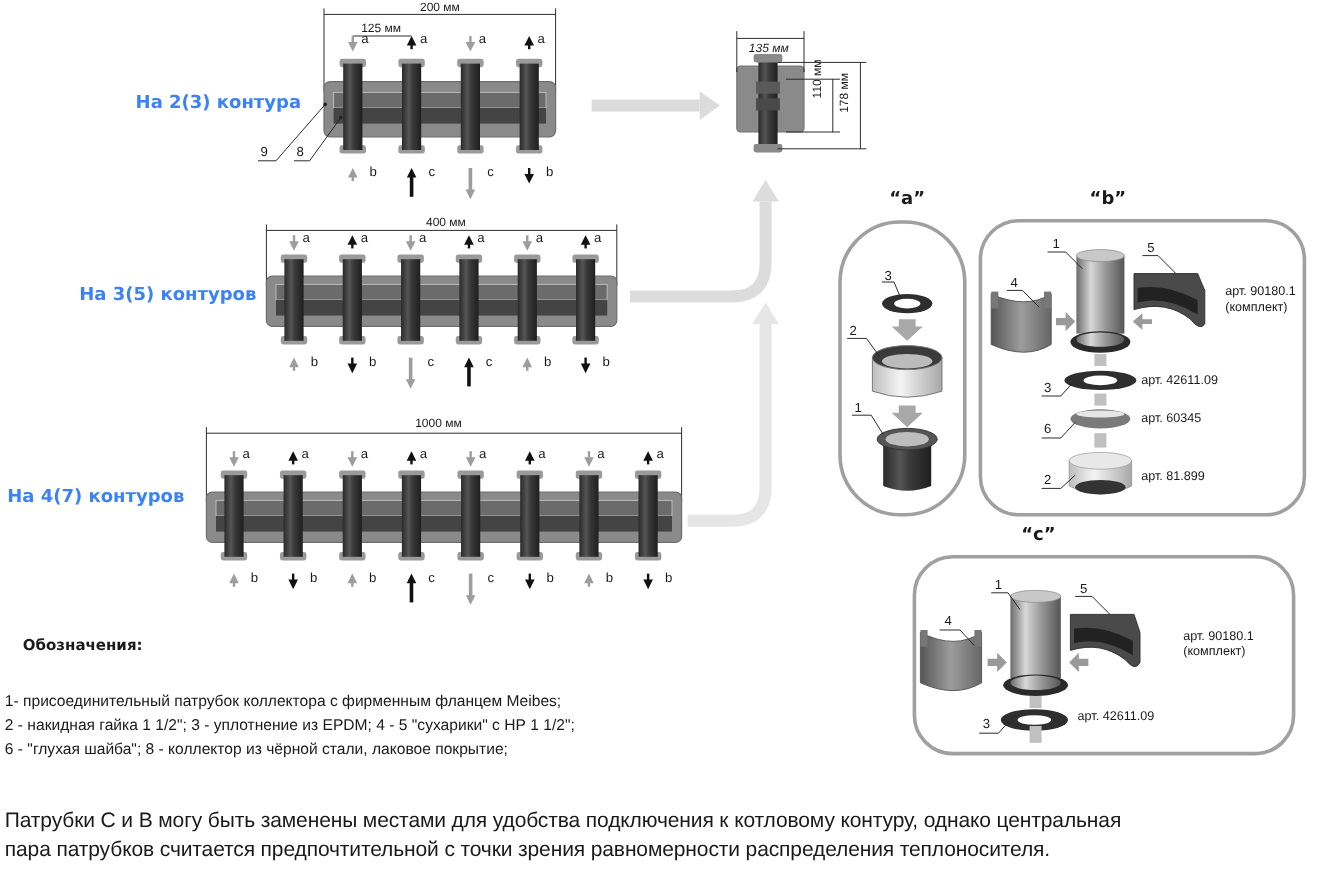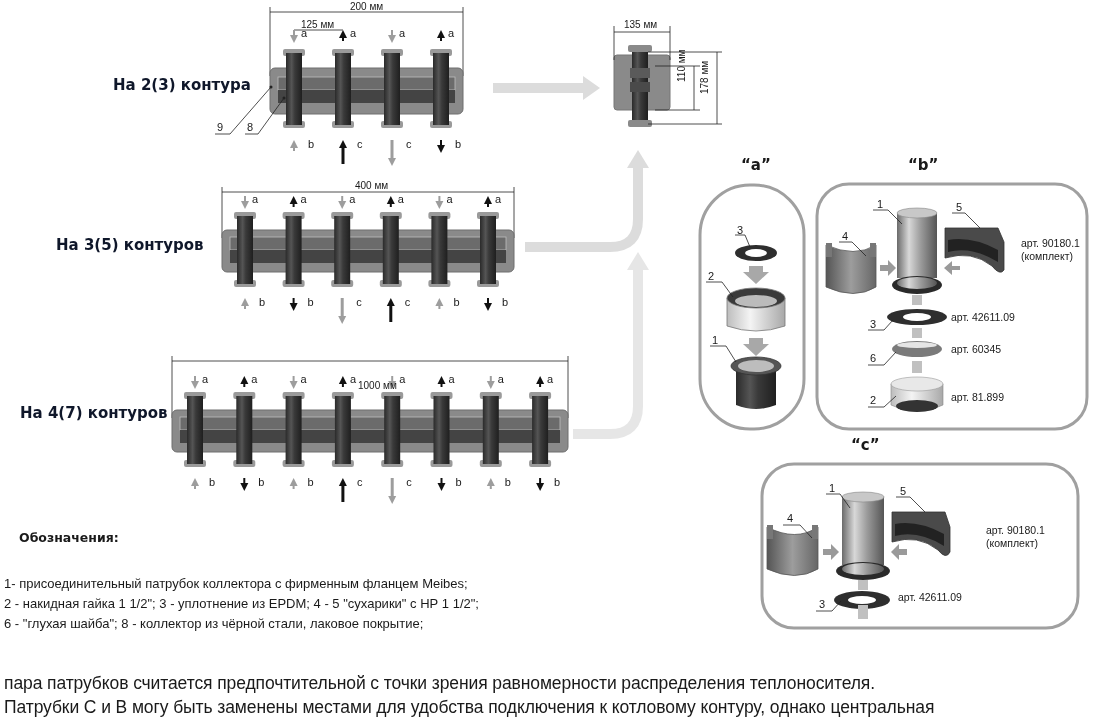--- a/index.html
+++ b/index.html
@@ -1,33 +1,33 @@
 <!DOCTYPE html>
 <html><head>
 <meta charset="utf-8">
 <style>
   html, body { margin: 0; padding: 0; background: #ffffff; }
   body { width: 1098px; height: 726px; position: relative; overflow: hidden; font-family: "DejaVu Sans", sans-serif; color: #1a1a1a; }
   .abs { position: absolute; }
-  .title-lbl { font-family: "DejaVu Sans", sans-serif; font-weight: bold; font-size: 15px; color: #0f172a; white-space: nowrap; }
+  .title-lbl { font-family: "DejaVu Sans", sans-serif; font-weight: bold; font-size: 15px; color: #3b82f6; white-space: nowrap; }
   .dim { font-family: "Liberation Sans", sans-serif; font-size: 10px; color: #1a1a1a; white-space: nowrap; }
   .part-lbl { font-family: "Liberation Sans", sans-serif; font-size: 11px; color: #1a1a1a; }
   .art { font-family: "Liberation Sans", sans-serif; font-size: 10.5px; color: #1a1a1a; white-space: nowrap; line-height: 13px; }
   .detail-title { font-family: "DejaVu Sans", sans-serif; font-weight: bold; font-size: 15px; color: #1a1a1a; }
   .legend-title { font-family: "DejaVu Sans", sans-serif; font-weight: bold; font-size: 12.5px; }
   .legend-line { font-family: "Liberation Sans", sans-serif; font-size: 13px; line-height: 20px; white-space: nowrap; }
   .note { font-family: "Liberation Sans", sans-serif; font-size: 17.5px; line-height: 24px; white-space: nowrap; letter-spacing: -0.1px; }
   svg { position: absolute; left: 0; top: 0; }
 </style>
 </head>
 <body>
 
 <div class="abs title-lbl" style="left:113px; top:76px;">На 2(3) контура</div>
-<div class="abs title-lbl" style="left:56px; top:236px;text-align:right;">На 3(5) контуров</div>
-<div class="abs title-lbl" style="left:20px; top:404px;">На 4(7) контуров</div>
+<div class="abs title-lbl" style="left:66px; top:236px;text-align:right;">На 3(5) контуров</div>
+<div class="abs title-lbl" style="left:6px; top:404px;">На 4(7) контуров</div>
 
 <svg id="drawing" width="1098" height="726">
   <defs>
     <linearGradient id="pipeGrad" x1="0" x2="1" y1="0" y2="0">
       <stop offset="0" stop-color="#2a2a2a"></stop>
       <stop offset="0.35" stop-color="#555"></stop>
       <stop offset="0.55" stop-color="#3a3a3a"></stop>
       <stop offset="1" stop-color="#1f1f1f"></stop>
     </linearGradient>
     <linearGradient id="steelGrad" x1="0" x2="1" y1="0" y2="0">
@@ -218,28 +218,28 @@
     <line x1="670" y1="26" x2="670" y2="60" stroke="#222" stroke-width="0.8"></line>
     <line x1="648" y1="52" x2="722" y2="52" stroke="#222" stroke-width="0.8"></line>
     <line x1="648" y1="124" x2="722" y2="124" stroke="#222" stroke-width="0.8"></line>
     <line x1="655" y1="66" x2="700" y2="66" stroke="#222" stroke-width="0.8"></line>
     <line x1="655" y1="110" x2="700" y2="110" stroke="#222" stroke-width="0.8"></line>
     <line x1="694" y1="66" x2="694" y2="110" stroke="#222" stroke-width="0.8"></line>
     <line x1="717" y1="52" x2="717" y2="124" stroke="#222" stroke-width="0.8"></line>
   </g>
 </svg>
 
-<div class="abs dim" style="left:624px; top:19px;">135 мм</div>
+<div class="abs dim" style="left:624px; top:35px;font-style:italic;">135 мм</div>
 <div class="abs dim" style="left:676px; top:82px; transform:rotate(-90deg); transform-origin:left top;">110 мм</div>
 <div class="abs dim" style="left:699px; top:94px; transform:rotate(-90deg); transform-origin:left top;">178 мм</div>
 
 <div class="abs dim" style="left:350px; top:1px;">200 мм</div>
 <div class="abs dim" style="left:301px; top:19px;">125 мм</div>
 <div class="abs dim" style="left:355px; top:180px;">400 мм</div>
-<div class="abs dim" style="left:358px; top:348px;margin-top:32px;">1000 мм</div>
+<div class="abs dim" style="left:346px; top:348px;">1000 мм</div>
 
 <div class="abs part-lbl" style="left:217px; top:121px;">9</div>
 <div class="abs part-lbl" style="left:247px; top:121px;">8</div>
 <svg width="1098" height="726" style="pointer-events:none">
   <line x1="215" y1="134" x2="230" y2="134" stroke="#222" stroke-width="0.8"></line>
   <line x1="230" y1="134" x2="271" y2="87" stroke="#222" stroke-width="0.8"></line>
   <line x1="245" y1="134" x2="258" y2="134" stroke="#222" stroke-width="0.8"></line>
   <line x1="258" y1="134" x2="284" y2="98" stroke="#222" stroke-width="0.8"></line>
   <circle cx="271" cy="87" r="1.5" fill="#222"></circle>
   <circle cx="284" cy="98" r="1.5" fill="#222"></circle>
@@ -413,15 +413,15 @@
 <div class="abs art" style="left:898px; top:591px;">арт. 42611.09</div>
 
 <div class="abs legend-title" style="left:19px; top:530px;">Обозначения:</div>
 <div class="abs" style="left:4px; top:555px;margin-top:19px;">
   <div class="legend-line">1- присоединительный патрубок коллектора с фирменным фланцем Meibes;</div>
   <div class="legend-line">2 - накидная гайка 1 1/2"; 3 - уплотнение из EPDM; 4 - 5 "сухарики" с НР 1 1/2";</div>
   <div class="legend-line">6 - "глухая шайба"; 8 - коллектор из чёрной стали, лаковое покрытие;</div>
 </div>
 
 <div class="abs" style="left:4px; top:671px;">
+  <div class="note">Патрубки С и В могу быть заменены местами для удобства подключения к котловому контуру, однако центральная</div>
   <div class="note">пара патрубков считается предпочтительной с точки зрения равномерности распределения теплоносителя.</div>
-  <div class="note">Патрубки С и В могу быть заменены местами для удобства подключения к котловому контуру, однако центральная</div>
 </div>
 
 </body></html>

